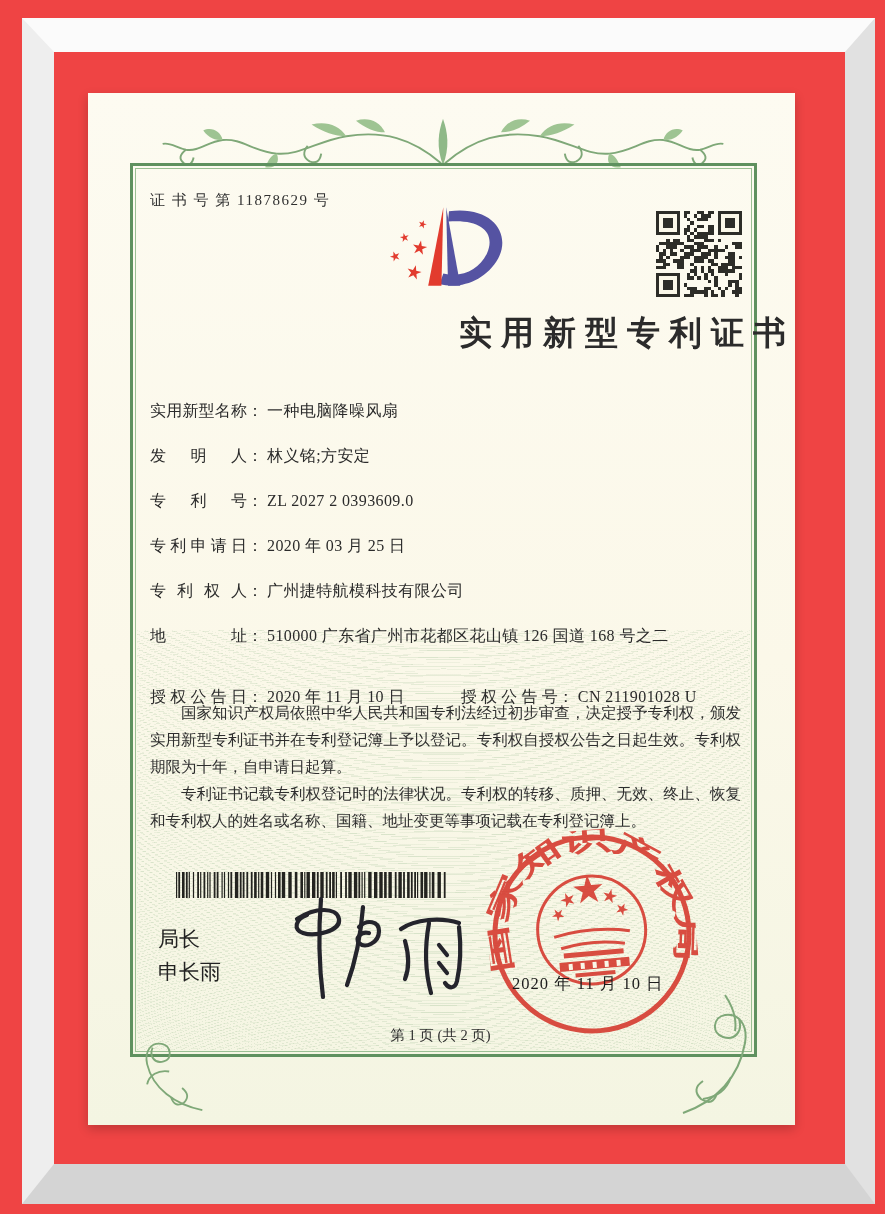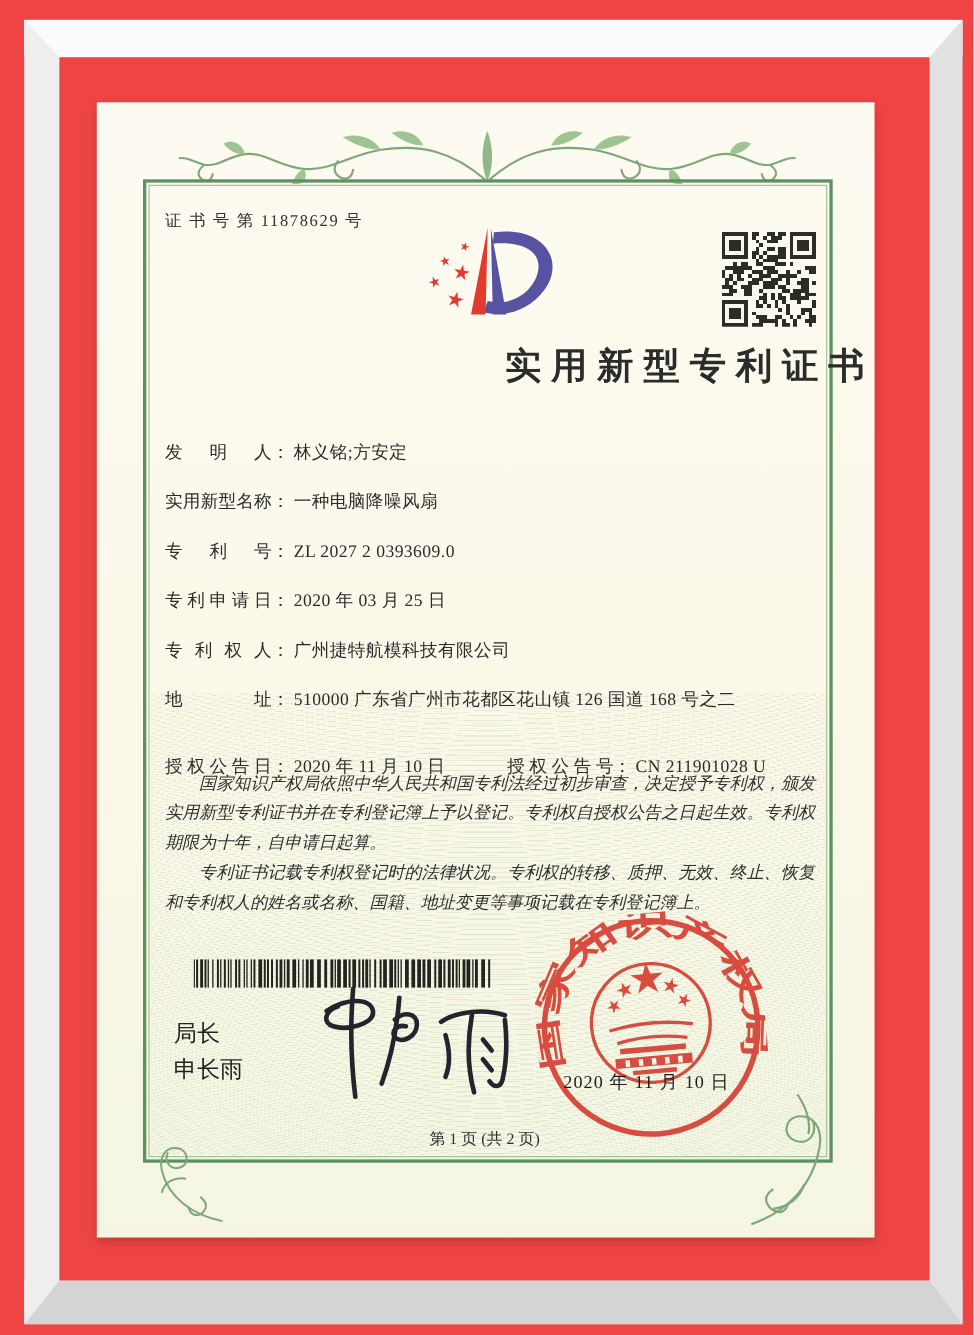--- a/index.html
+++ b/index.html
@@ -29,21 +29,21 @@
   .qr{position:absolute;left:568px;top:118px;width:86px;height:86px;}
   .title{position:absolute;left:0;top:218px;width:100%;margin:0;text-align:right;
     font-size:33px;font-weight:600;letter-spacing:9px;color:#2b2b2b;}
   .fields{position:absolute;left:62px;top:308px;width:592px;font-size:16px;white-space:nowrap;}
   .field-row{height:45px;}
   .flabel{display:inline-block;width:97px;text-align:justify;text-align-last:justify;}
   .fcolon{display:inline-block;margin-right:4px;}
   .fvalue{letter-spacing:.4px;}
   .pair2{margin-left:52px;margin-top:16px;}
   .body-text{position:absolute;left:62px;right:54px;top:606px;font-size:15.5px;line-height:27px;
-    text-align:justify;color:#2e2e2e;font-style:italic;}
+    text-align:justify;color:#2e2e2e;}
   .body-text p{margin:0;text-indent:2em;}
   .barcode{position:absolute;left:88px;top:779px;width:272px;height:26px;}
   .signer{position:absolute;left:70px;top:830px;font-size:21px;line-height:33px;color:#222;}
   .signature{position:absolute;left:175px;top:798px;width:225px;height:112px;}
   .seal{position:absolute;left:400px;top:737px;width:208px;height:208px;opacity:.88;
     transform:rotate(-5deg);}
   .seal-date{position:absolute;left:424px;top:880px;width:200px;font-size:16.5px;
     letter-spacing:1px;color:#1c1c1c;z-index:5;}
   .page-info{position:absolute;left:42px;width:621px;top:933px;text-align:center;font-size:14.5px;color:#2e2e2e;}
   .back-note{position:absolute;left:0;width:100%;top:984px;text-align:center;font-size:15px;
@@ -330,24 +330,24 @@
           <rect x="0" y="18" width="7" height="7"></rect>
           <rect x="1" y="19" width="5" height="5" fill="#fbf8e9"></rect>
           <rect x="2" y="20" width="3" height="3"></rect>
         </g>
     </svg>
 
     <h1 class="title">实用新型专利证书</h1>
 
     <div class="fields">
       <div class="field-row">
+        <span class="flabel">实用新型名称</span><span class="fcolon">：</span><span class="fvalue">一种电脑降噪风扇</span>
+      </div>
+      <div class="field-row">
         <span class="flabel">发明人</span><span class="fcolon">：</span><span class="fvalue">林义铭;方安定</span>
-      </div>
-      <div class="field-row">
-        <span class="flabel">实用新型名称</span><span class="fcolon">：</span><span class="fvalue">一种电脑降噪风扇</span>
       </div>
       <div class="field-row">
         <span class="flabel">专利号</span><span class="fcolon">：</span><span class="fvalue">ZL 2027 2 0393609.0</span>
       </div>
       <div class="field-row">
         <span class="flabel">专利申请日</span><span class="fcolon">：</span><span class="fvalue">2020 年 03 月 25 日</span>
       </div>
       <div class="field-row">
         <span class="flabel">专利权人</span><span class="fcolon">：</span><span class="fvalue">广州捷特航模科技有限公司</span>
       </div>

